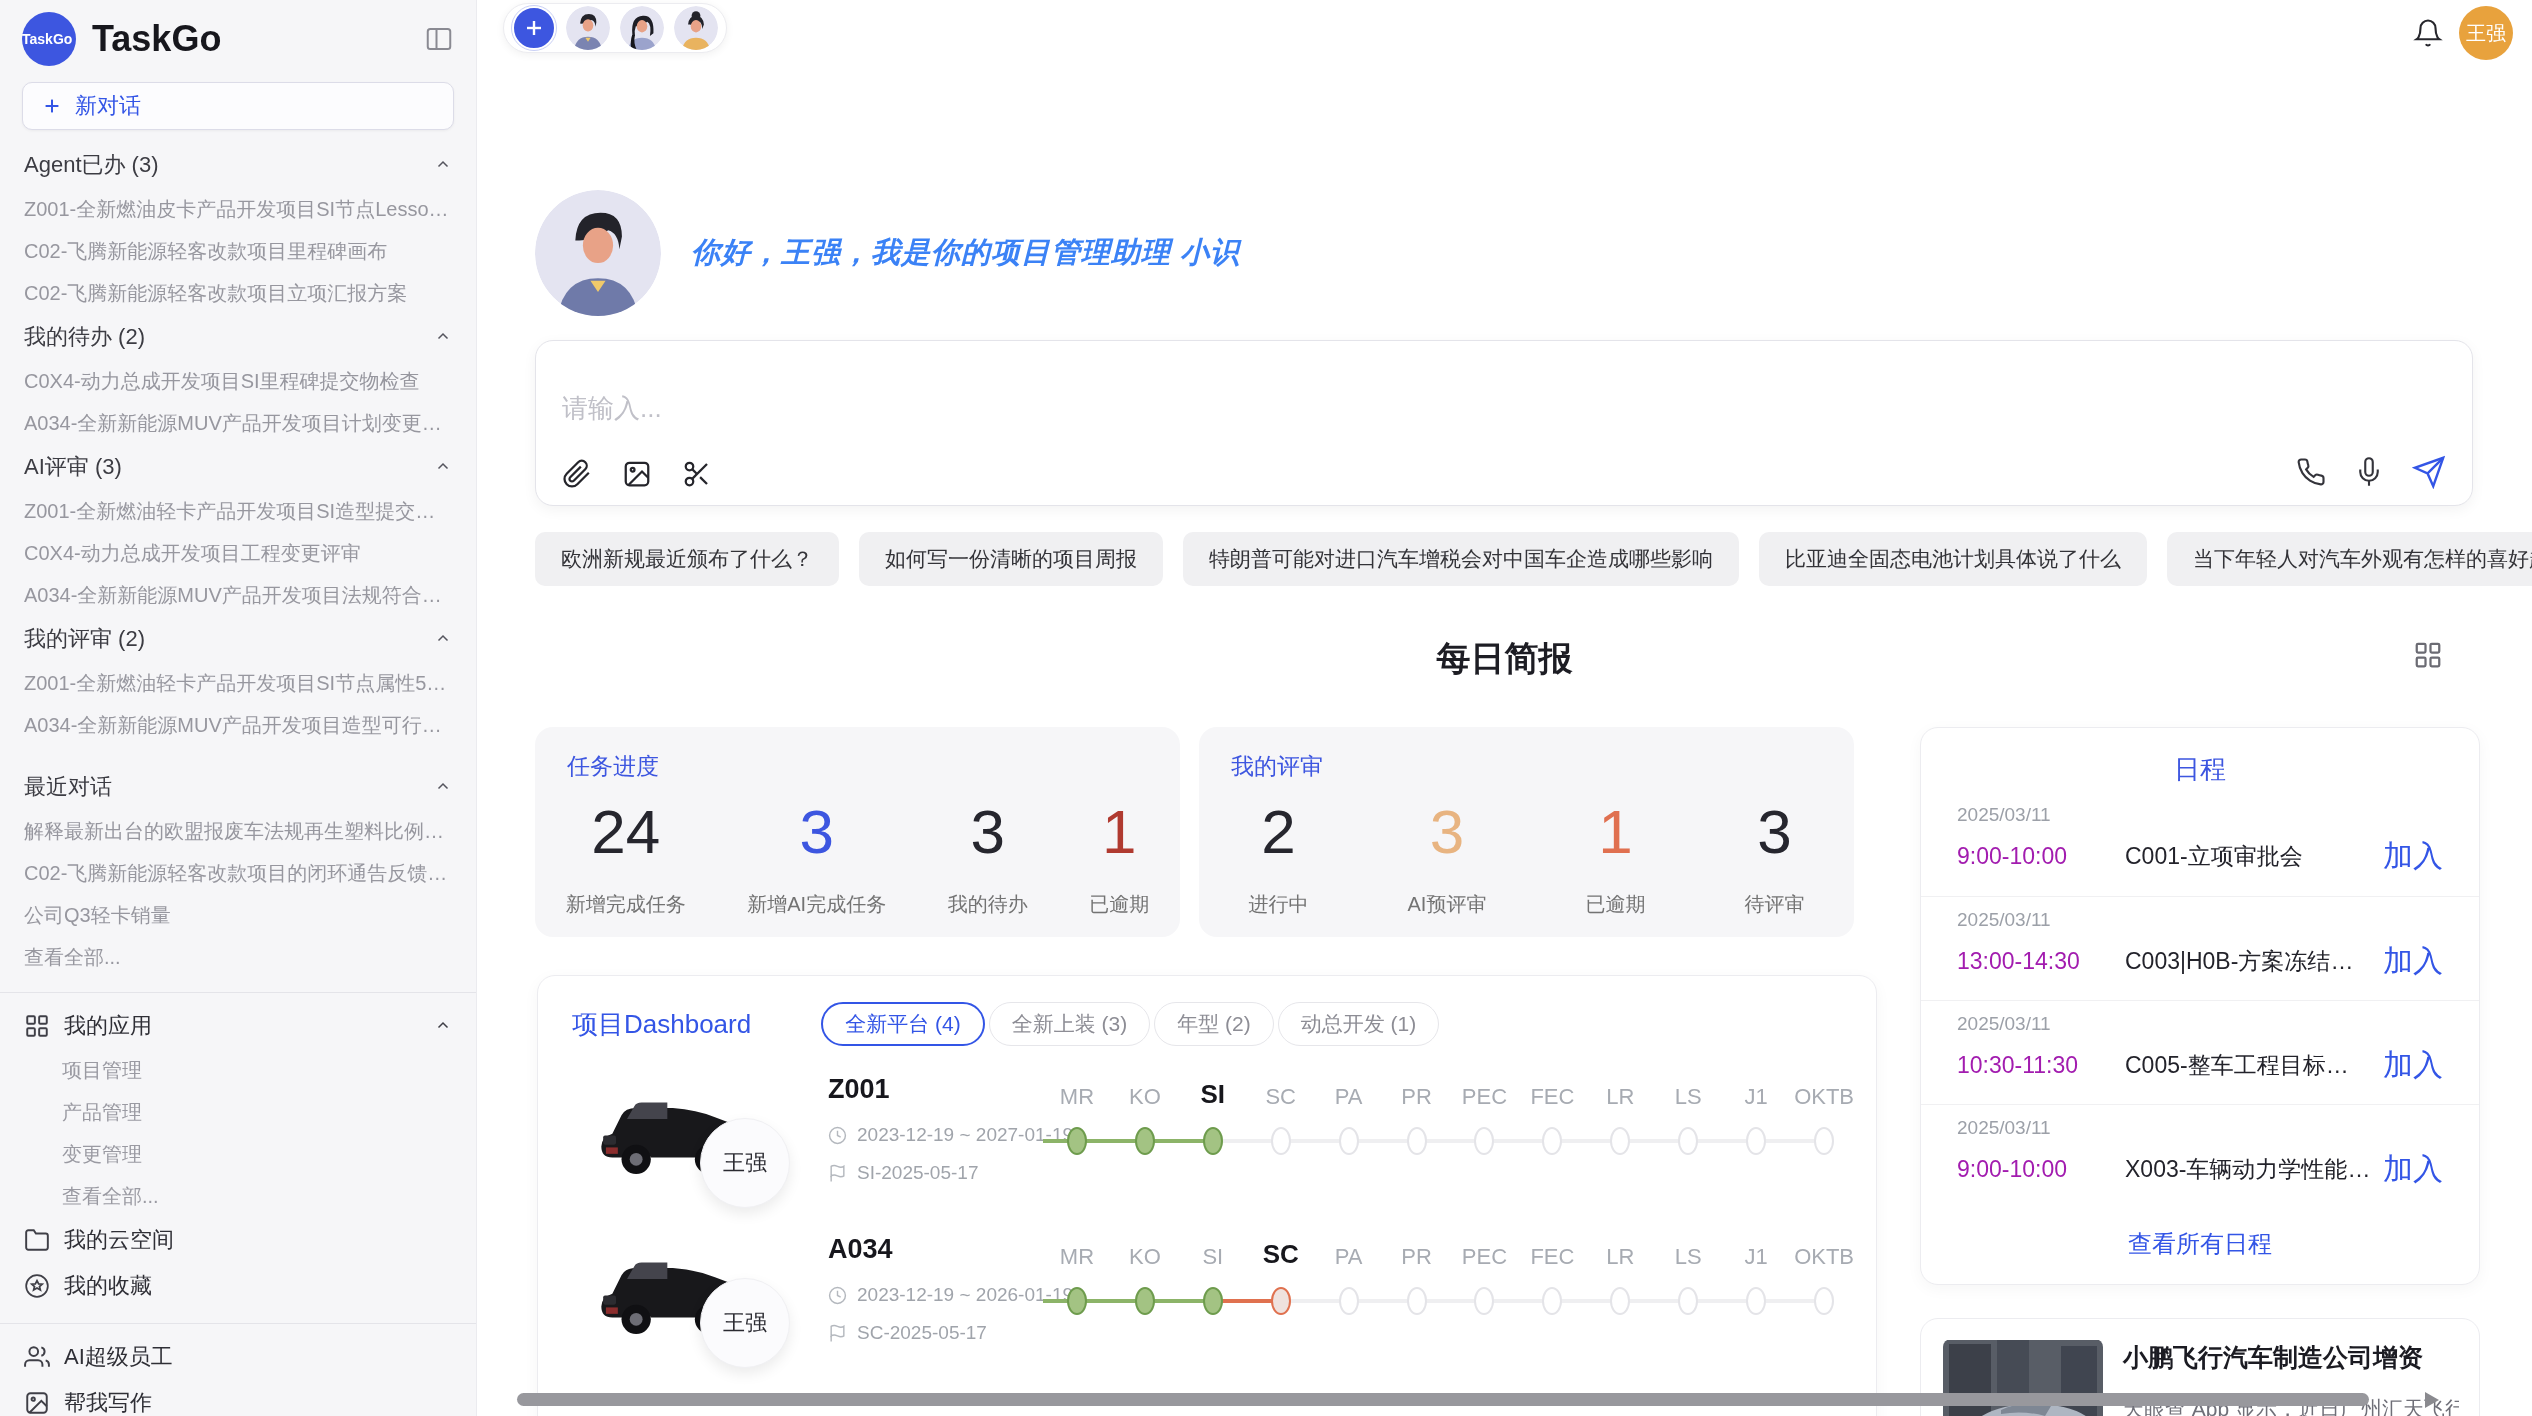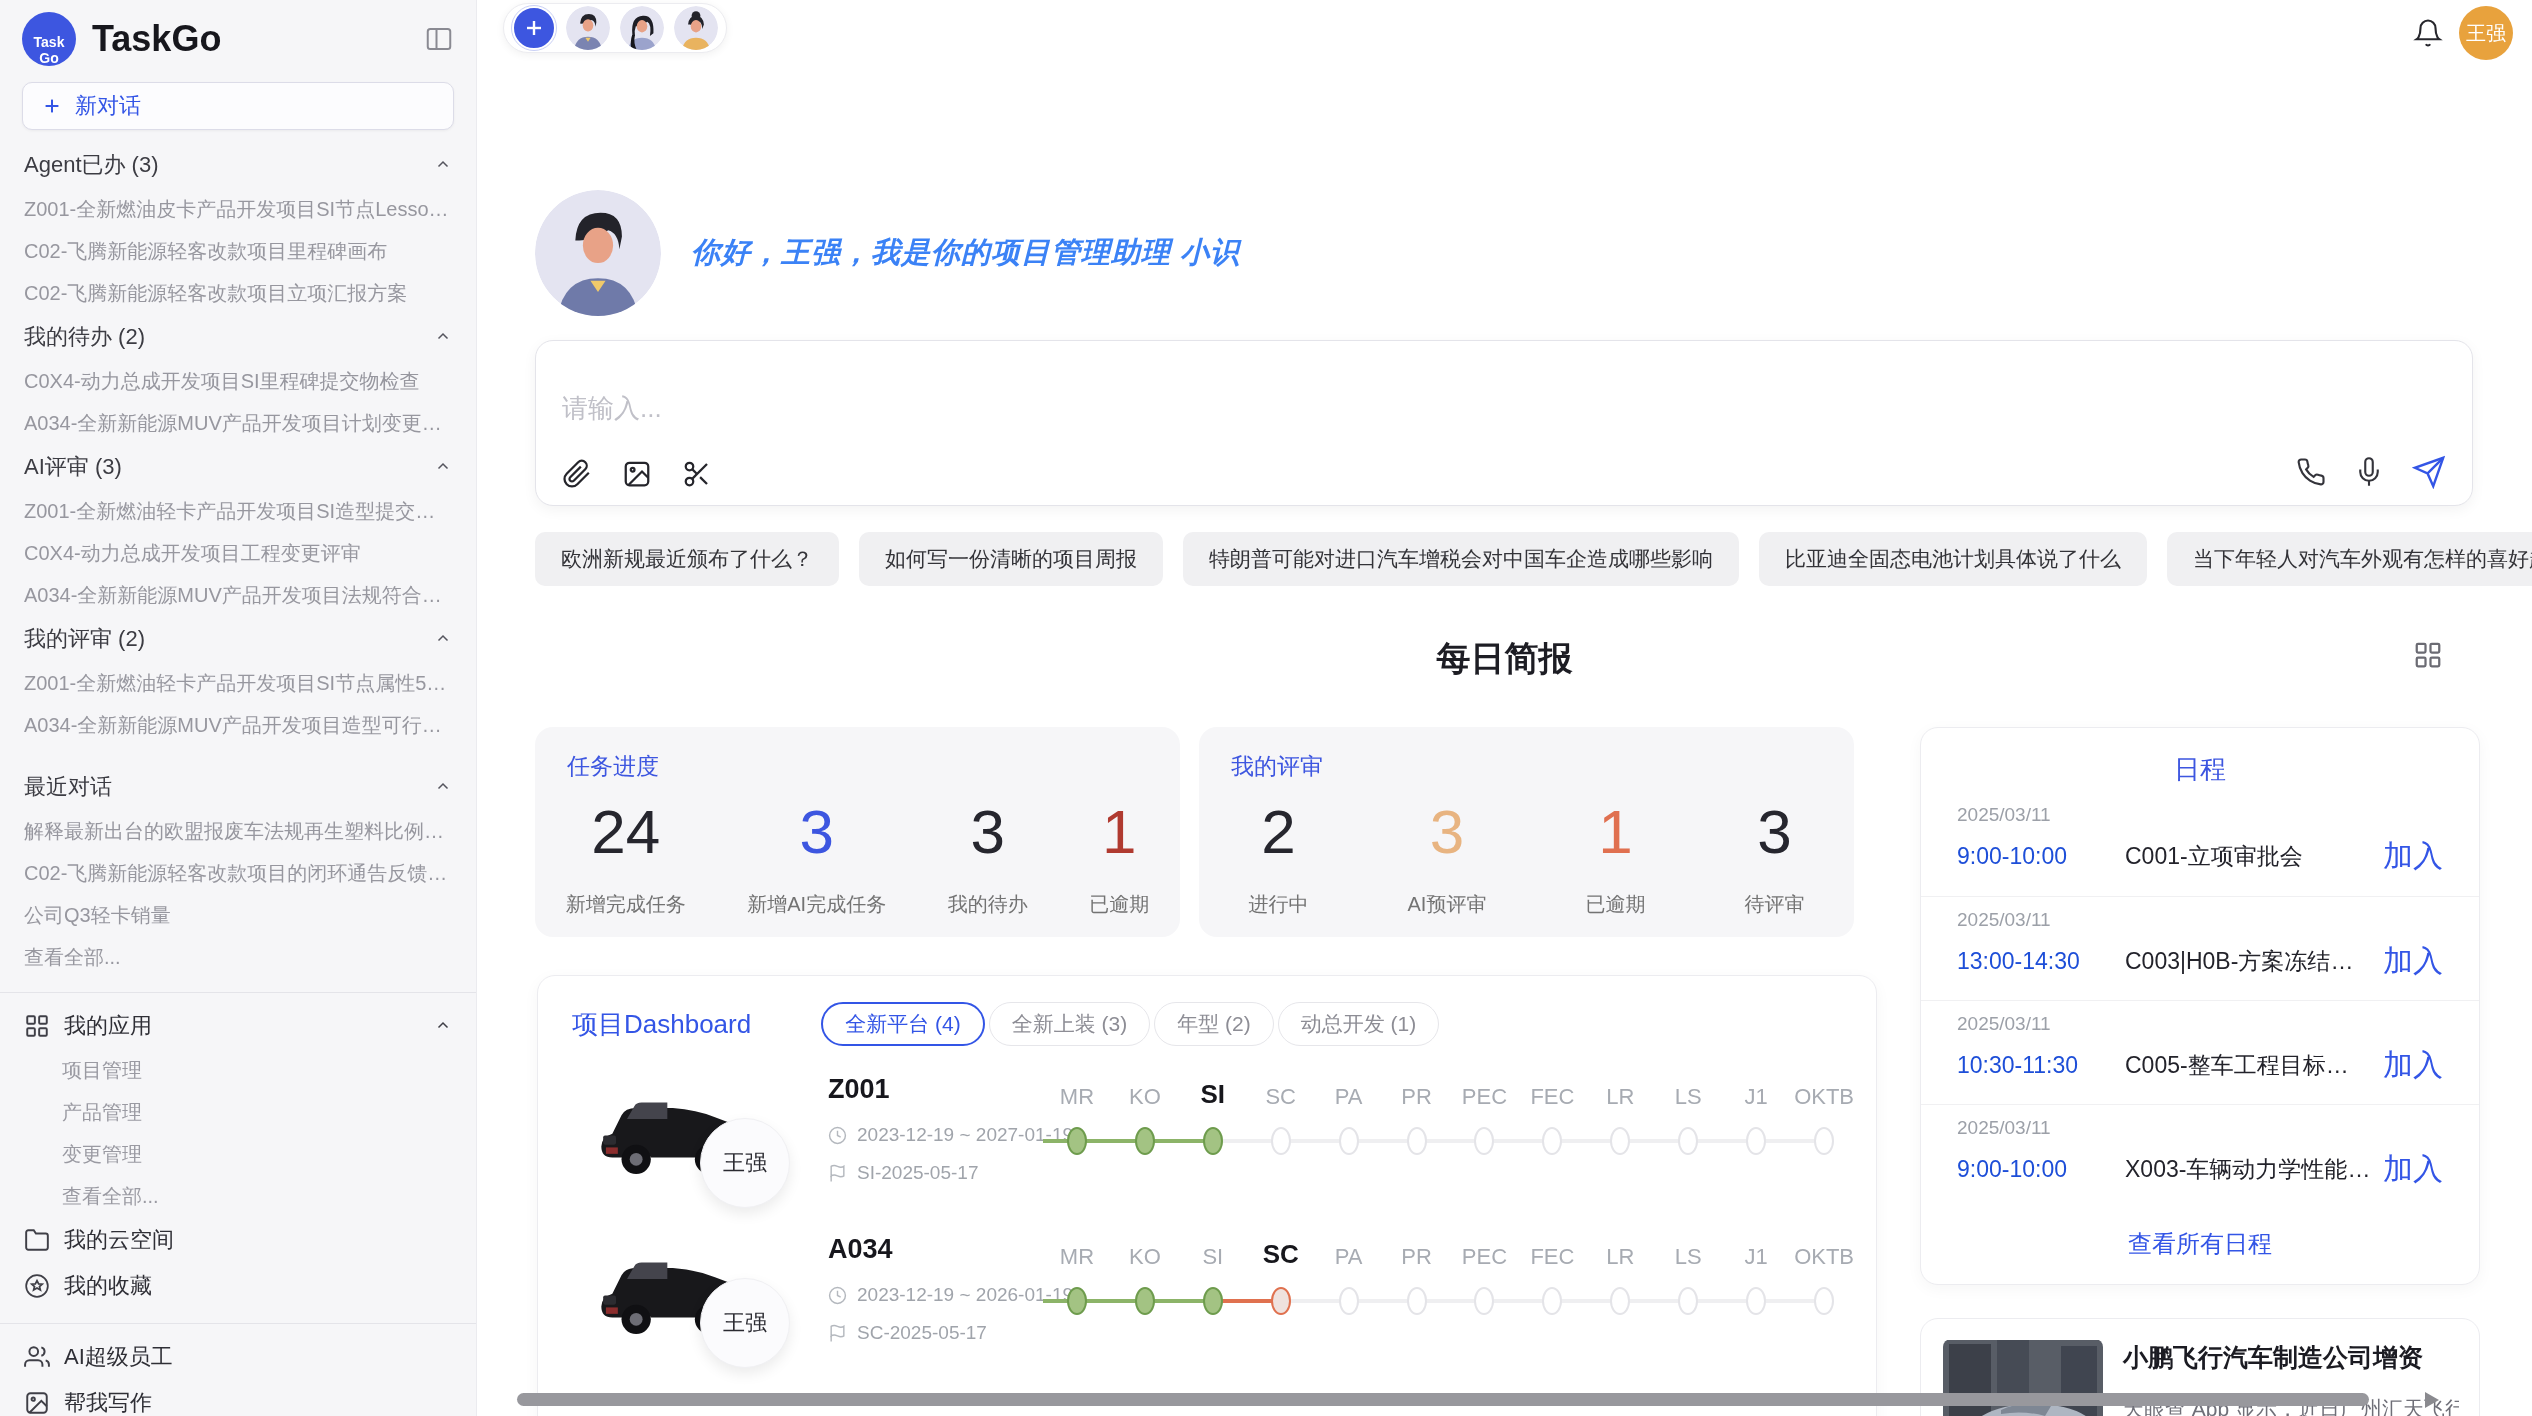--- a/index.html
+++ b/index.html
@@ -2,21 +2,21 @@
 <html><head>
 <meta charset="utf-8">
 <style>
   * { box-sizing: border-box; margin: 0; padding: 0; }
   body { font-family: "Liberation Sans", "DejaVu Sans", sans-serif; background:#fff; }
   .screen { position:relative; width:2532px; height:1416px; overflow:hidden; background:#fff; }
 
   
   .side { position:absolute; left:0; top:0; width:477px; height:1416px; background:#F6F6F8; border-right:1px solid #EBEBEF; }
   .sb-head { display:flex; align-items:center; gap:16px; padding:12px 22px; }
-  .logo { width:54px; height:54px; border-radius:50%; background:#3D56E0; color:#fff; display:flex; flex-direction:column; align-items:center; justify-content:flex-end; font-size:14px; line-height:16px; font-weight:700; }
+  .logo { width:54px; height:54px; border-radius:50%; background:#3D56E0; color:#fff; display:flex; align-items:center; justify-content:flex-start; font-size:14px; line-height:16px; font-weight:700; }
   .app-name { font-size:36px; font-weight:700; color:#17171D; flex:1; }
   .panel-btn { color:#8A8A92; display:flex; }
   .new-chat { margin:4px 22px 12px; height:48px; border:1px solid #DCDCE8; border-radius:10px; background:#FCFCFE; display:flex; align-items:center; gap:12px; padding:0 18px; color:#3355E6; font-size:22px; width:calc(100% - 44px); box-shadow:0 1px 3px rgba(0,0,0,.05); cursor:pointer; }
   .sec-h { display:flex; align-items:center; height:46px; padding:0 24px; cursor:pointer; }
   .sec-t { flex:1; font-size:22px; color:#3C3C43; font-weight:500; }
   .chev { color:#55555E; display:flex; }
   .sec-i { height:42px; line-height:42px; padding:0 24px; font-size:20px; color:#97979F; white-space:nowrap; overflow:hidden; text-overflow:ellipsis; cursor:pointer; }
   .recent { margin-top:18px; }
   .sb-div { height:1px; background:#E4E4E9; margin:14px 0 10px; }
   .nav-row { display:flex; align-items:center; gap:14px; height:46px; padding:0 24px; font-size:22px; color:#2F2F36; cursor:pointer; }
@@ -61,21 +61,21 @@
   .stat-label { font-size:20px; color:#737373; margin-top:28px; }
   .c-dark { color:#26262E; } .c-blue { color:#3D56E0; } .c-red { color:#B03A30; }
   .c-orange { color:#E8B481; } .c-salmon { color:#E07050; }
 
   .schedule { position:absolute; left:1443px; top:727px; width:560px; height:558px; background:#fff; border:1px solid #ECECF0; border-radius:18px; box-shadow:0 4px 16px rgba(0,0,0,.04); overflow:hidden; }
   .sch-title { text-align:center; padding-top:24px; font-size:26px; color:#3D56E0; height:64px; }
   .sch-item { padding:12px 36px 0; height:104px; }
   .sch-item + .sch-item { border-top:1px solid #F0F0F2; }
   .sch-date { font-size:19px; color:#9CA0A8; margin-bottom:10px; }
   .sch-row { display:flex; align-items:center; }
-  .sch-time { width:168px; font-size:23px; color:#1d4ed8; flex:none; }
+  .sch-time { width:168px; font-size:23px; color:#a21caf; flex:none; }
   .sch-name { flex:1; font-size:23px; color:#23232B; white-space:nowrap; overflow:hidden; text-overflow:ellipsis; }
   .sch-join { font-size:30px; color:#3355E6; cursor:pointer; flex:none; margin-left:12px; }
   .sch-all { text-align:center; margin-top:20px; font-size:24px; color:#3355E6; cursor:pointer; }
 
   .dash { position:absolute; left:60px; top:975px; width:1340px; height:520px; background:#fff; border:1px solid #ECECF0; border-radius:18px; box-shadow:0 4px 16px rgba(0,0,0,.04); overflow:hidden; }
   .dash-head { display:flex; align-items:center; gap:70px; padding:26px 34px 20px; }
   .dash-title { font-size:26px; color:#3355E6; }
   .tabs { display:flex; gap:4px; }
   .tab { height:44px; padding:0 22px; border-radius:22px; font-size:21px; background:#fff; display:flex; align-items:center; cursor:pointer; font-family:inherit; }
   .tab.c-on { border:2px solid #3355E6; color:#3355E6; }

